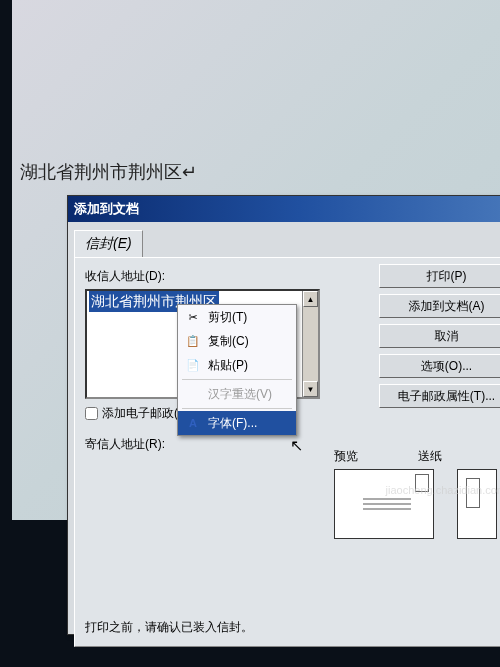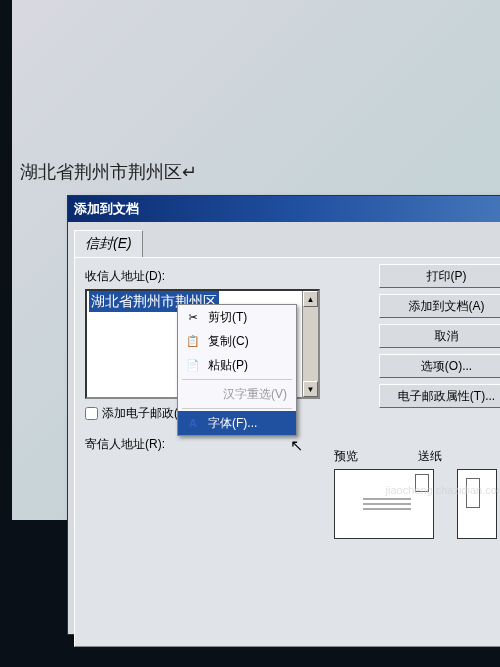--- a/index.html
+++ b/index.html
@@ -31,21 +31,21 @@
 .preview-labels { display: flex; gap: 60px; font-size: 12px; margin-bottom: 4px; }
 .preview-box { width: 100px; height: 70px; background: #fff; border: 1px solid #333; display: inline-block; position: relative; }
 .preview-stamp { position: absolute; right: 4px; top: 4px; width: 14px; height: 18px; border: 1px solid #666; }
 .preview-lines { position: absolute; left: 28px; top: 28px; }
 .preview-lines div { width: 48px; height: 2px; background: #aaa; margin-bottom: 3px; }
 .feed-box { width: 40px; height: 70px; background: #fff; border: 1px solid #333; display: inline-block; margin-left: 20px; position: relative; vertical-align: top; }
 .feed-inner { position: absolute; left: 8px; top: 8px; width: 14px; height: 30px; border: 1px solid #666; }
 .hint { position: absolute; bottom: 10px; left: 10px; font-size: 12px; color: #000; }
 .ctx-menu { position: absolute; left: 165px; top: 304px; width: 120px; background: #f8f8fc; border: 1px solid #888; box-shadow: 2px 2px 4px rgba(0,0,0,0.4); z-index: 100; }
 .ctx-item { display: flex; align-items: center; height: 24px; padding: 0 6px; font-size: 12px; cursor: pointer; }
-.ctx-item.disabled { color: #999; gap: 15px; }
+.ctx-item.disabled { color: #999; }
 .ctx-item.hover { background: #2050a0; color: #fff; }
 .ctx-icon { width: 18px; height: 16px; margin-right: 6px; display: flex; align-items: center; justify-content: center; font-size: 11px; }
 .ctx-sep { height: 1px; background: #ccc; margin: 2px 4px; }
 .cursor { position: absolute; left: 278px; top: 436px; font-size: 16px; z-index: 200; pointer-events: none; }
 .watermark { position: absolute; right: 6px; bottom: 6px; font-size: 14px; color: #fff; text-shadow: 1px 1px 2px #000; opacity: 0.8; }
 .watermark2 { position: absolute; right: 6px; bottom: 24px; font-size: 11px; color: #ccc; opacity: 0.6; }
 </style>
 </head>
 <body>
 
@@ -104,20 +104,21 @@
                 <div></div>
                 <div></div>
                 <div></div>
               </div>
           </div>
           <div class="feed-box">
             <div class="feed-inner"></div>
           </div>
         </div>
 
+        <div class="hint">打印之前，请确认已装入信封。</div>
       </div>
     </div>
   </div>
 
   <div class="ctx-menu">
     <div class="ctx-item">
       <span class="ctx-icon">✂</span>
       <span>剪切(T)</span>
     </div>
     <div class="ctx-item">

